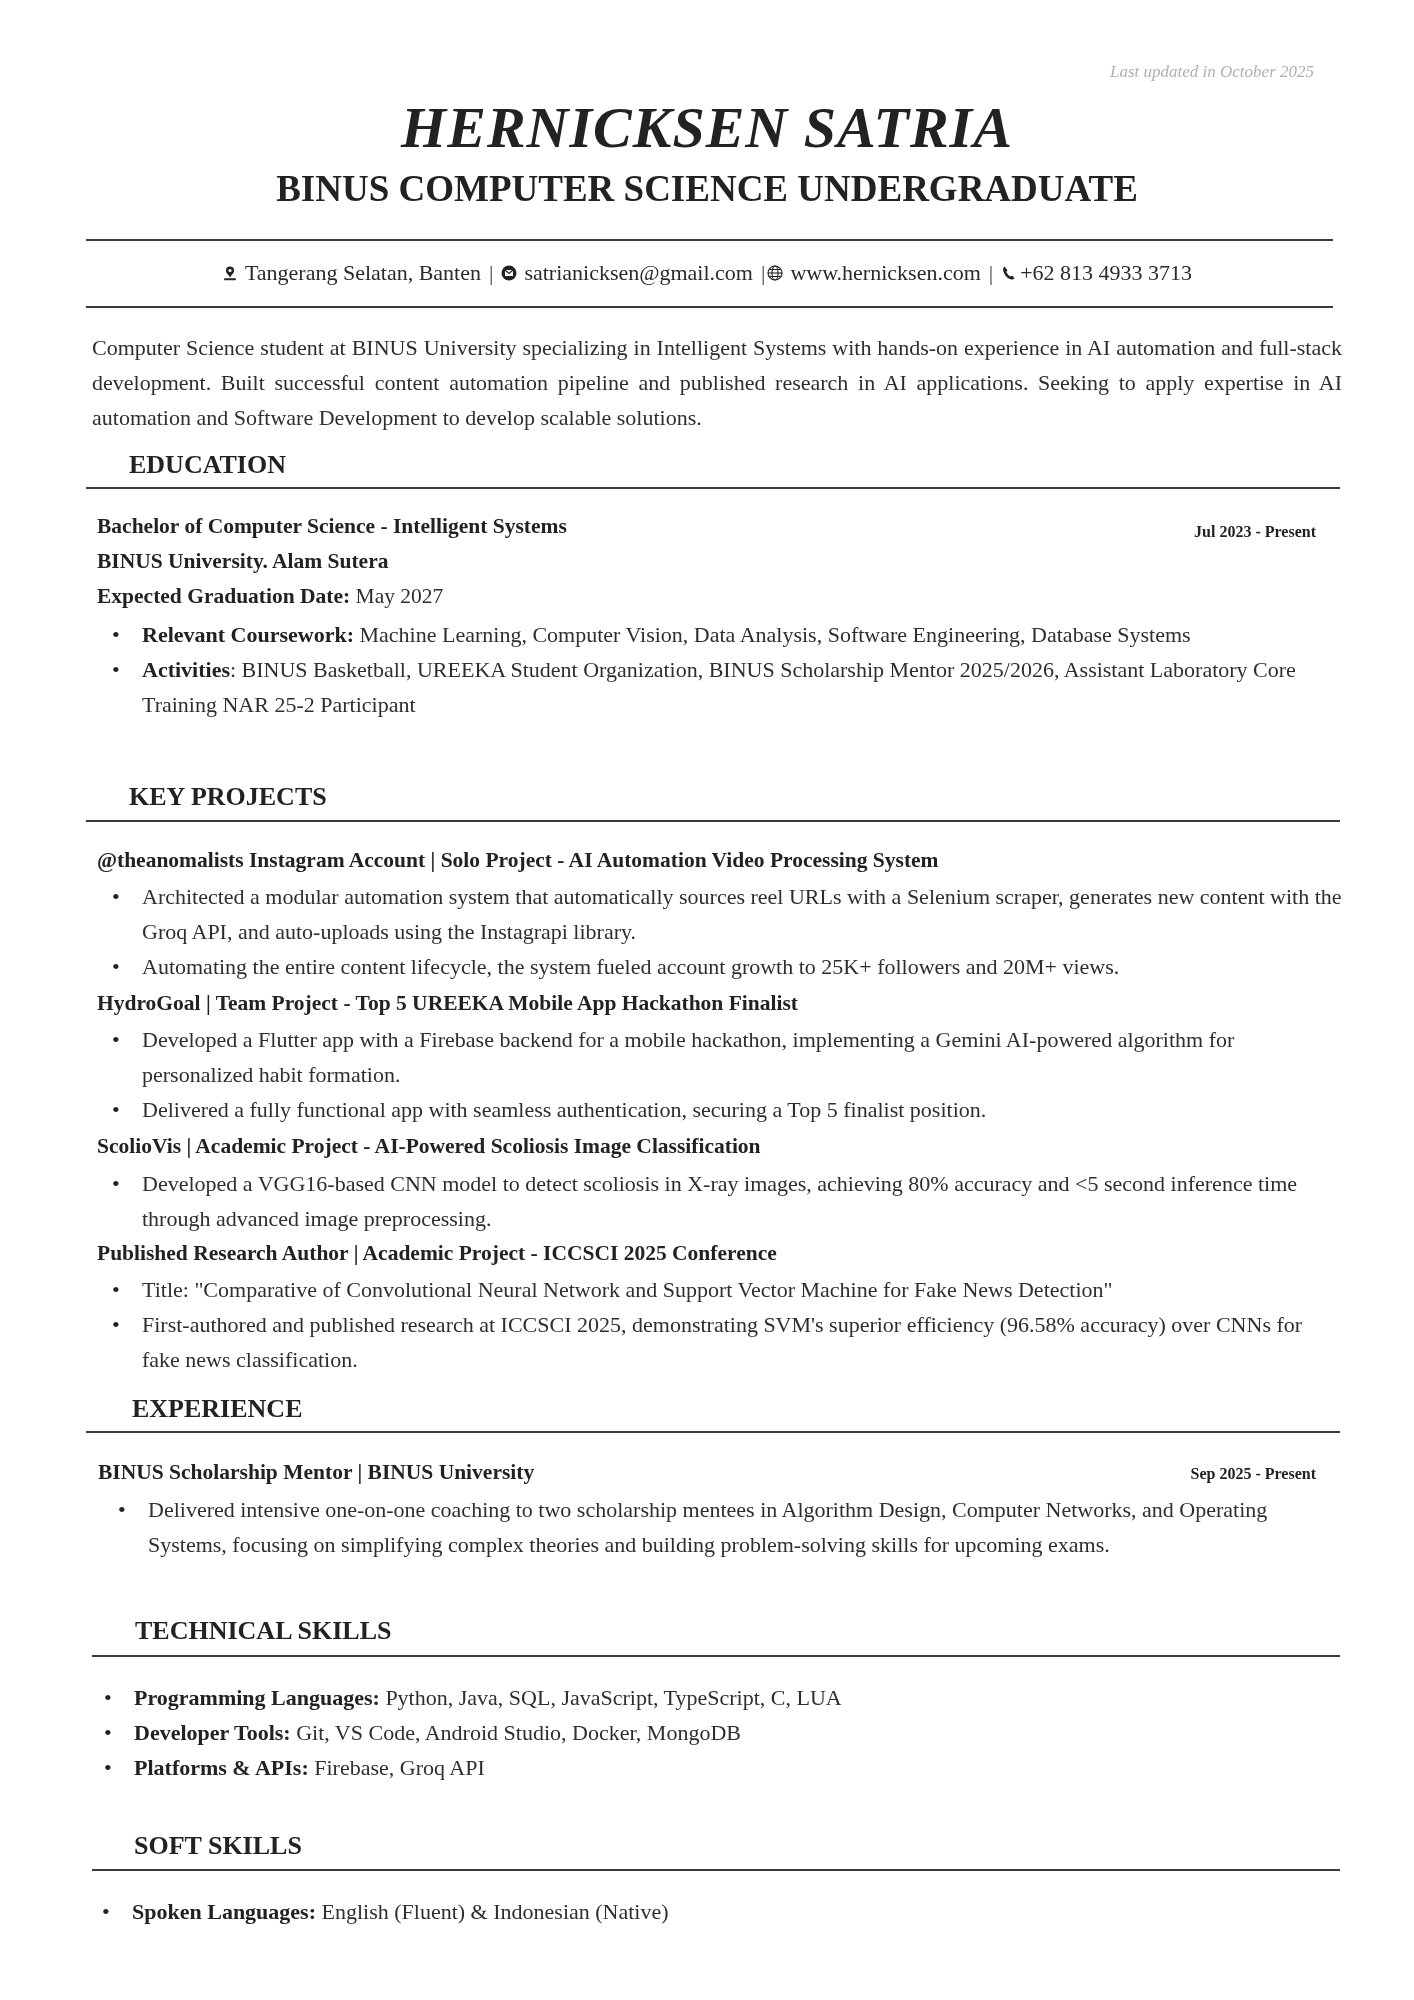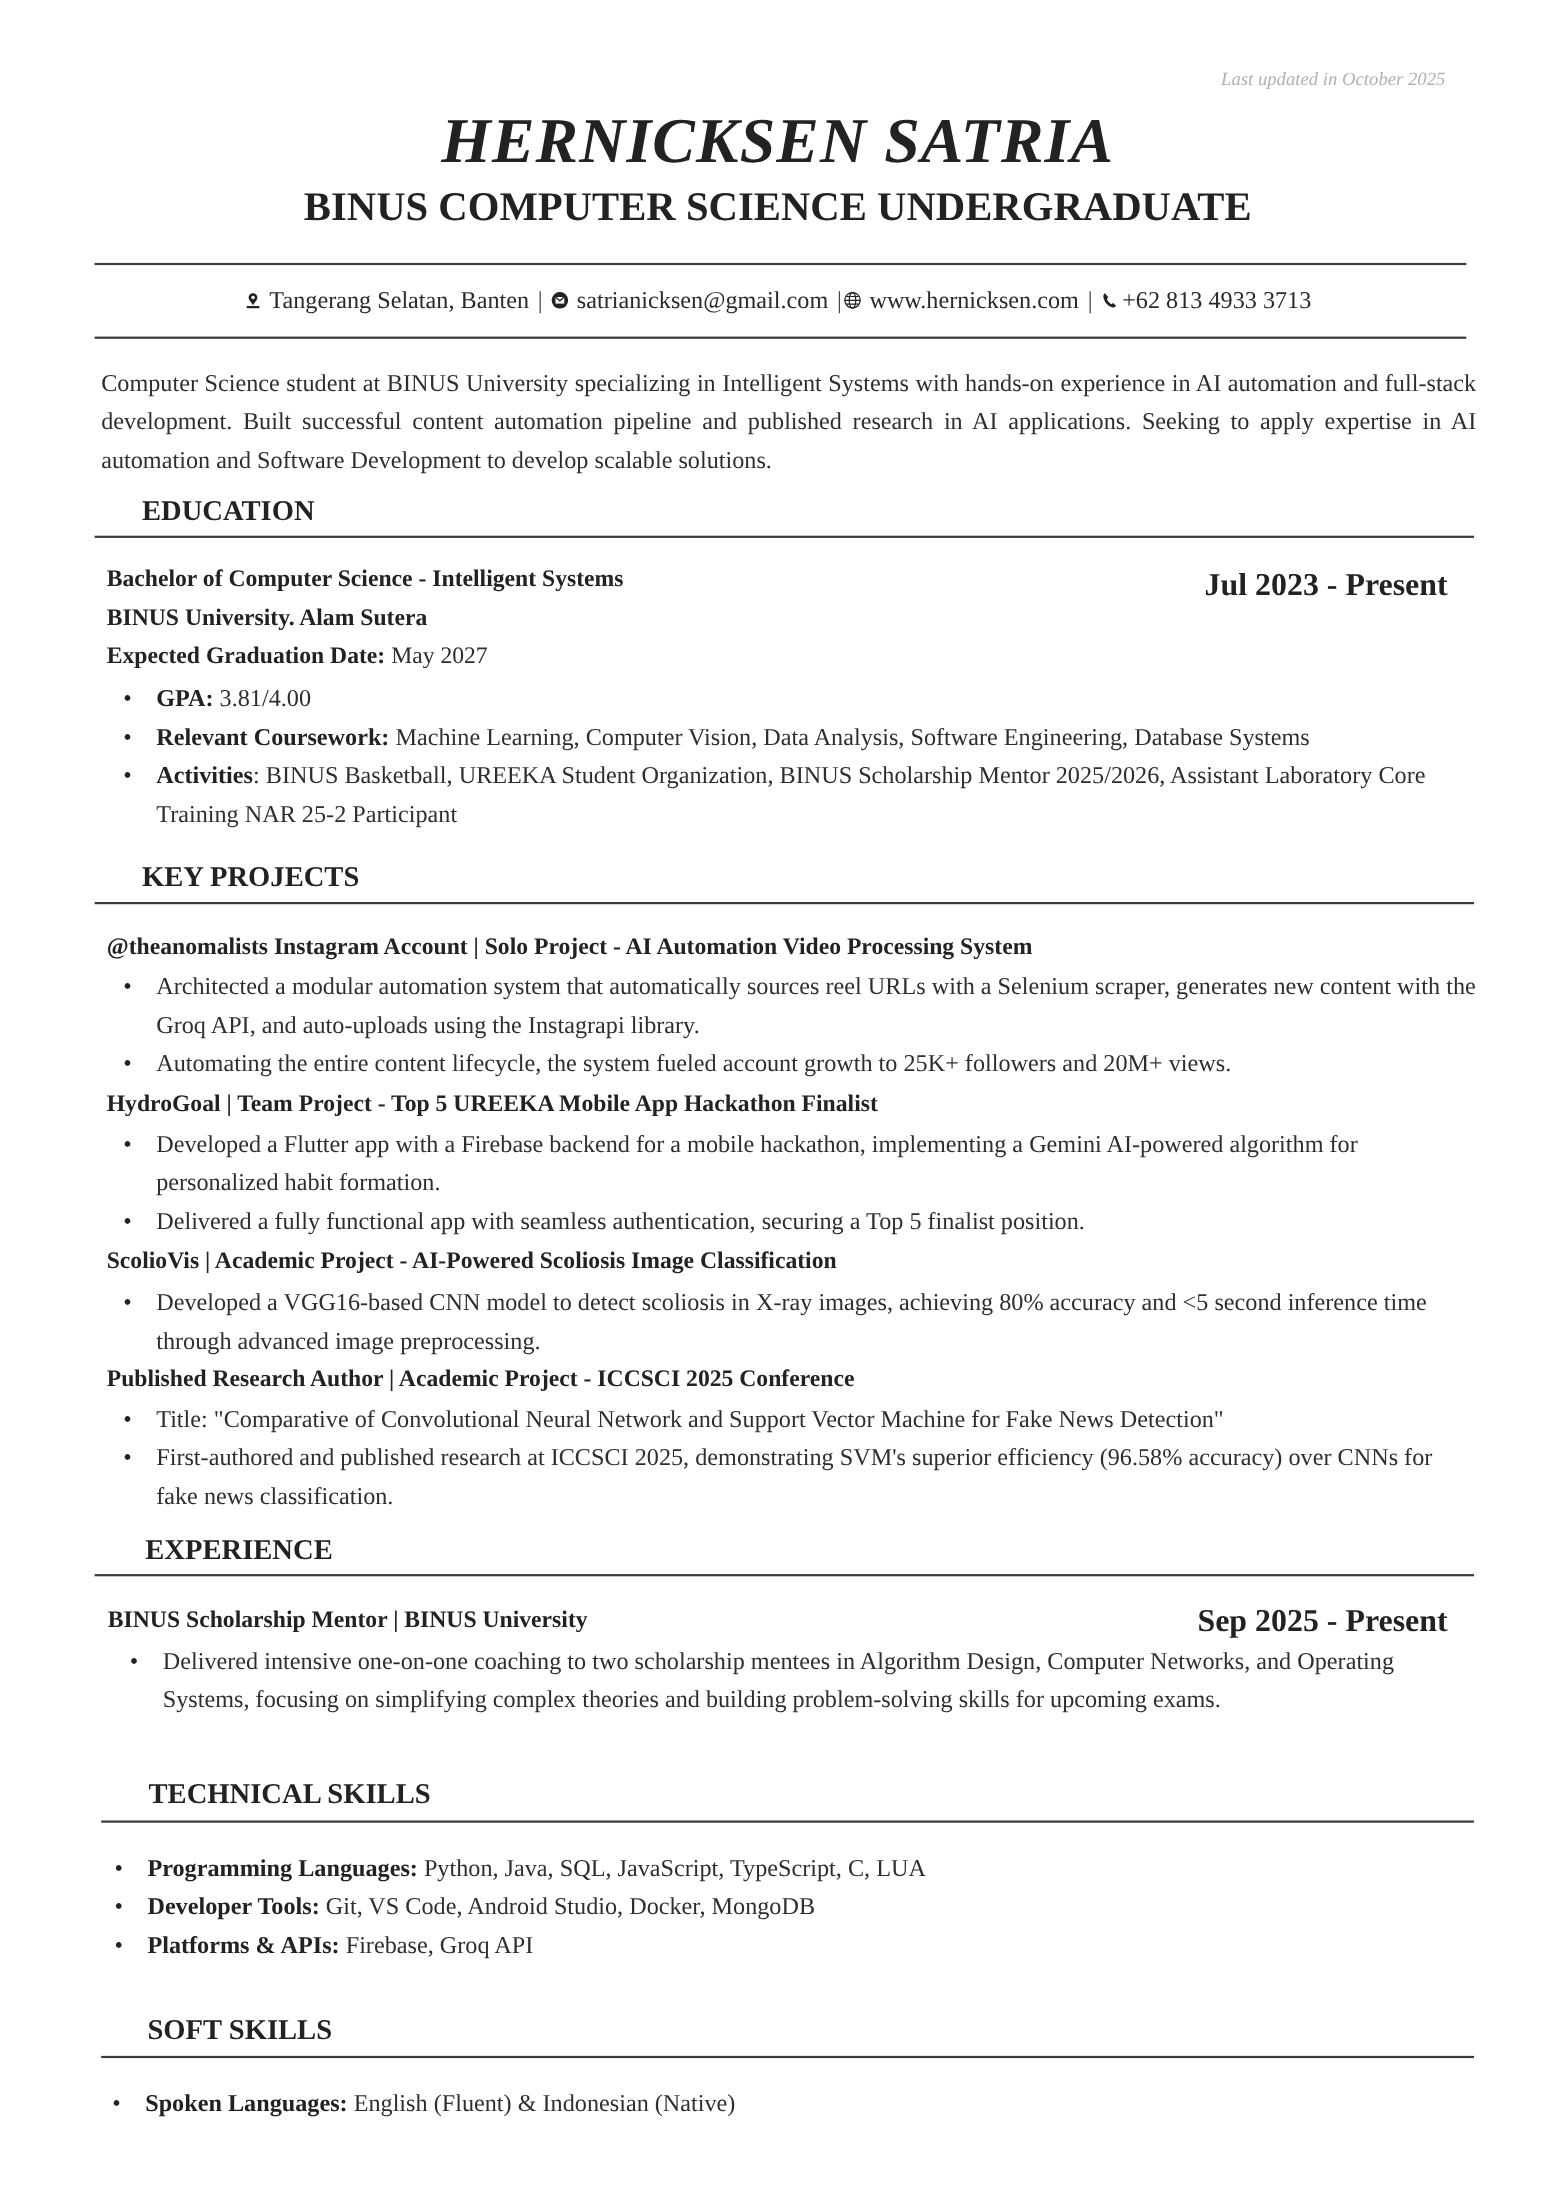--- a/index.html
+++ b/index.html
@@ -14,21 +14,21 @@
   .rule { position: absolute; height: 2px; background: #3a3a3a; }
   .contact { left: 0; width: 1414px; top: 258px; text-align: center; font-size: 22px; line-height: 30px; color: #2a2a2a;
              display: flex; justify-content: center; align-items: flex-start; }
   .contact .item { display: inline-flex; align-items: center; }
   .contact .sep { margin: 0 8px; color: #444; }
   .icon { display: inline-block; width: 16px; height: 16px; margin-right: 7px; vertical-align: middle; }
   .summary { left: 92px; width: 1250px; top: 330px; font-size: 22px; line-height: 35px; text-align: justify; color: #2e2e2e; }
   .section-title { font-size: 26px; font-weight: bold; color: #222; line-height: 32px; }
   .entry-title { font-size: 21.5px; font-weight: bold; color: #222; line-height: 30px; }
   .entry-line { font-size: 21.5px; color: #2e2e2e; line-height: 30px; }
-  .date { font-size: 29px; font-weight: bold; color: #222; line-height: 30px; text-align: right; }
+  .date { font-size: 16px; font-weight: bold; color: #222; line-height: 30px; text-align: right; }
   ul.bul { margin: 0; padding: 0; list-style: none; }
   ul.bul li { position: relative; font-size: 22px; line-height: 35px; color: #2e2e2e; }
   ul.bul li::before { content: "\2022"; position: absolute; left: -30px; top: 0; color: #222; font-size: 22px; }
   b.k { color: #222; }
 </style>
 </head>
 <body>
 
 <div class="abs updated">Last updated in October 2025</div>
 <div class="abs name">HERNICKSEN SATRIA</div>
@@ -83,21 +83,20 @@
 <div class="rule" style="left:86px; width:1254px; top:487px;"></div>
 
 <div class="abs entry-title" style="left:97px; top:511px;">Bachelor of Computer Science - Intelligent Systems</div>
 <div class="abs date" style="right:98px; top:517px;">Jul 2023 - Present</div>
 <div class="abs entry-title" style="left:97px; top:546px;">BINUS University. Alam Sutera</div>
 <div class="abs entry-line" style="left:97px; top:581px;">
   <b class="k">Expected Graduation Date:</b>
   <span>May 2027</span>
 </div>
 <ul class="abs bul" style="left:142px; top:617px; width:1210px;">
-  <li><b class="k">GPA:</b> <span>3.81/4.00</span></li>
   <li><b class="k">Relevant Coursework:</b> <span>Machine Learning, Computer Vision, Data Analysis, Software Engineering, Database Systems</span></li>
   <li style="width:1180px;"><b class="k">Activities</b><span>: BINUS Basketball, UREEKA Student Organization, BINUS Scholarship Mentor 2025/2026, Assistant Laboratory Core Training NAR 25-2 Participant</span></li>
 </ul>
 
 <div class="abs section-title" style="left:129px; top:781px;">KEY PROJECTS</div>
 <div class="rule" style="left:86px; width:1254px; top:820px;"></div>
 
 <div class="abs entry-title" style="left:97px; top:845px;">@theanomalists Instagram Account | Solo Project - AI Automation Video Processing System</div>
 <ul class="abs bul" style="left:142px; top:879px; width:1215px;">
   <li>Architected a modular automation system that automatically sources reel URLs with a Selenium scraper, generates new content with the Groq API, and auto-uploads using the Instagrapi library.</li>

